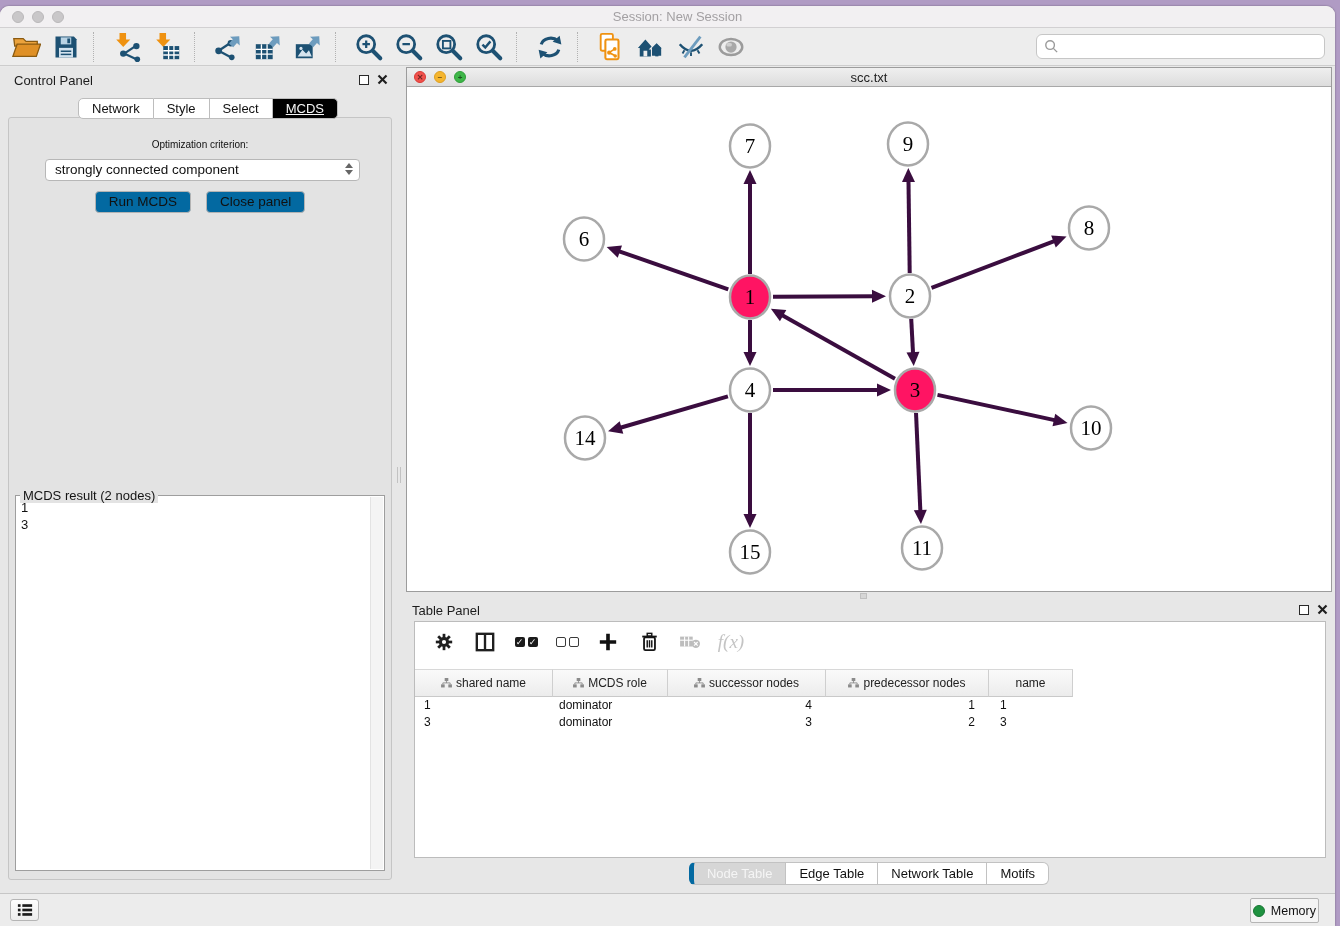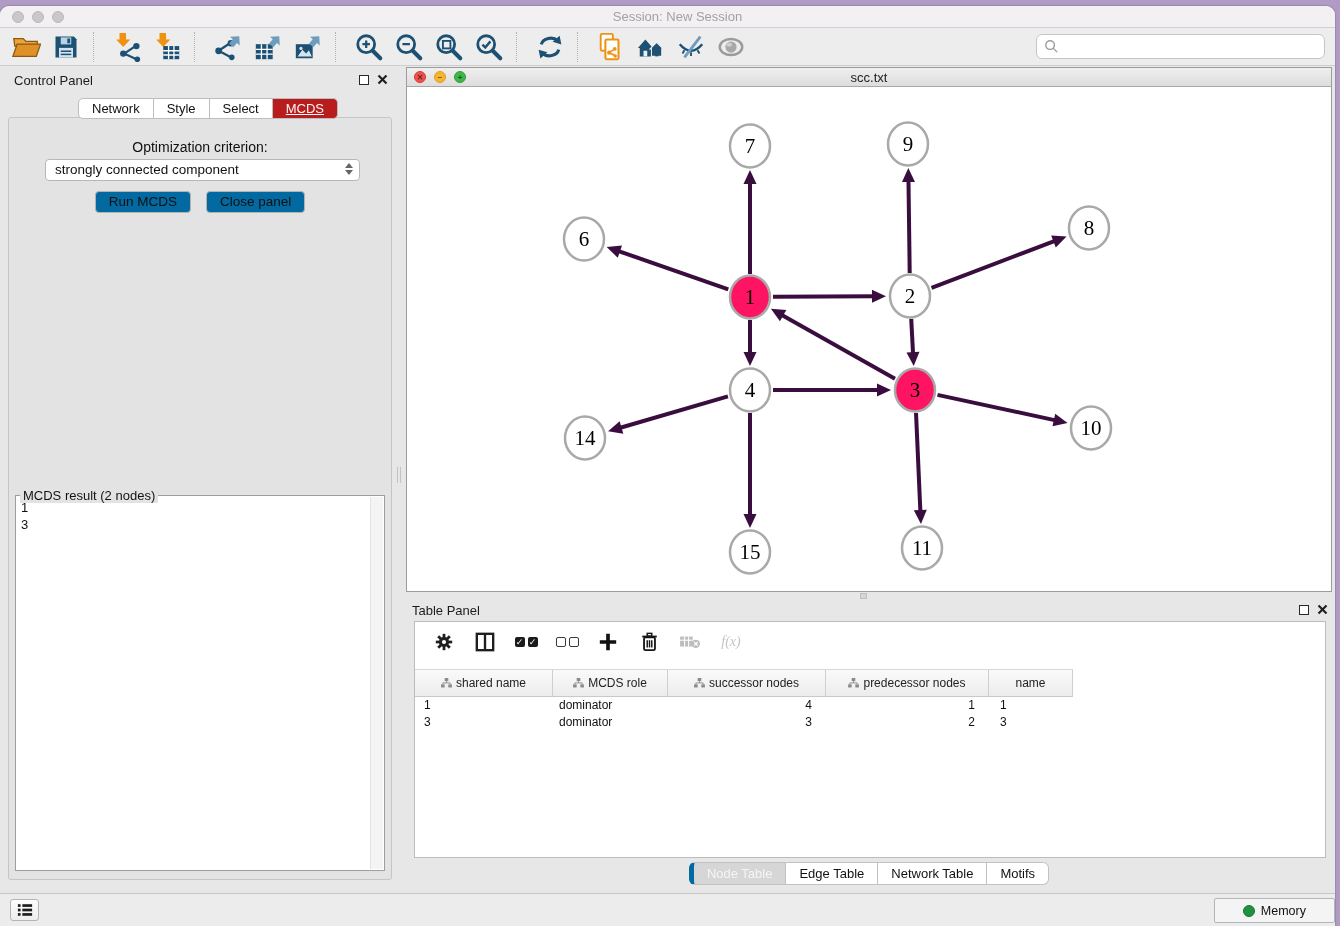--- a/index.html
+++ b/index.html
@@ -31,23 +31,23 @@
   
   .cpanel { position:absolute; left:8px; top:0; width:384px; bottom:13px; }
   .panel-header { position:relative; height:26px; }
   .panel-header .ph-title { position:absolute; left:6px; top:6px; font-size:13px; color:#1c1c1c; }
   .ph-icons { position:absolute; right:4px; top:7px; display:flex; gap:8px; align-items:center; }
   .float-ico { width:10px; height:10px; border:1.5px solid #2a2a2a; background:#fff; }
   .close-ico svg { display:block; }
   .cp-tabs { position:absolute; top:31px; left:70px; display:flex; z-index:3; }
   .cp-tab { height:21px; line-height:19px; padding:0 13px; background:#fff; border:1px solid #bdbdbd; border-left:none; font-size:13px; color:#111; }
   .cp-tab:first-child { border-left:1px solid #bdbdbd; border-radius:5px 0 0 5px; }
-  .cp-tab.sel { background:#b91c1c; color:#f7f7f7; border-radius:0 5px 5px 0;text-decoration:underline; }
+  .cp-tab.sel { background:#000000; color:#f7f7f7; border-radius:0 5px 5px 0;text-decoration:underline; }
   .cp-body { position:absolute; top:50px; left:0; right:0; bottom:0; background:#e3e3e3; border:1px solid #c5c5c5; border-radius:3px; }
-  .opt-label { position:absolute; top:21px; left:0; right:0; text-align:center; font-size:14px; color:#101010; }
+  .opt-label { position:absolute; top:21px; left:0; right:0; text-align:center; font-size:10px; color:#101010; }
   .combo { position:absolute; top:41px; left:36px; right:31px; height:22px; background:#fff; border:1px solid #b7b7b7; border-radius:4px; font-size:13.5px; color:#111; line-height:20px; padding:0 16px 0 9px; }
   .combo .steppers { position:absolute; right:6px; top:3px; display:flex; flex-direction:column; gap:2px; }
   .combo .up { width:0; height:0; border-left:4px solid transparent; border-right:4px solid transparent; border-bottom:5px solid #666; }
   .combo .down { width:0; height:0; border-left:4px solid transparent; border-right:4px solid transparent; border-top:5px solid #666; }
   .cp-buttons { position:absolute; top:73px; left:0; right:0; display:flex; justify-content:center; gap:15px; }
   .btn { height:22px; line-height:20px; padding:0 13px; background:#0369a1; border:1px solid #b3b3b3; border-radius:4px; font-size:13.5px; color:#111; }
   .result-box { position:absolute; left:6px; right:6px; top:377px; bottom:8px; background:#fff; border:1px solid #9e9e9e; }
   .result-legend { position:absolute; top:-8px; left:4px; background:#e3e3e3; padding:0 3px; font-size:13px; color:#141414; }
   .result-scroll { position:absolute; top:1px; right:1px; bottom:1px; width:13px; background:#f4f4f4; border-left:1px solid #e3e3e3; }
   .result-lines { position:absolute; top:3px; left:5px; font-size:13px; color:#111; line-height:17px; }
@@ -75,23 +75,23 @@
   .td { padding-top:1px; }
   .td.num-r { text-align:right; }
   .tp-tabs { position:absolute; bottom:3px; left:0; right:0; display:flex; justify-content:center; }
   .tp-tab { height:23px; line-height:21px; padding:0 13px; background:#fff; border:1px solid #c2c2c2; border-left:none; font-size:13px; color:#111; }
   .tp-tab:first-child { border-left:5px solid #0369a1; border-radius:6px 0 0 6px; }
   .tp-tab:last-child { border-radius:0 6px 6px 0; }
   .tp-tab.sel { background:#d6d6d6; color:#f5f5f5; }
   
   .statusbar { position:absolute; left:0; right:0; bottom:0; height:33px; background:#ececec; border-top:1px solid #c6c6c6; }
   .list-btn { position:absolute; left:10px; top:5px; width:29px; height:22px; background:linear-gradient(#fdfdfd,#ededed); border:1px solid #b5b5b5; border-radius:3px; display:flex; align-items:center; justify-content:center; }
-  .mem-btn { position:absolute; right:0; top:4px; height:25px; background:#f4f4f4; border:1px solid #b5b5b5; border-radius:2px; display:flex; align-items:center; gap:6px; padding:0 28px; font-size:12.5px; color:#111; }
+  .mem-btn { position:absolute; right:16px; top:4px; height:25px; background:#f4f4f4; border:1px solid #b5b5b5; border-radius:2px; display:flex; align-items:center; gap:6px; padding:0 2px; font-size:12.5px; color:#111; }
   .mem-dot { width:12px; height:12px; border-radius:50%; background:#1f9240; border:1px solid #177633; }
-  .fx-ico { font-family:"Liberation Serif", serif; font-style:italic; font-size:14px; color:#c4c4c4; }
+  .fx-ico { font-family:"Liberation Serif", serif; font-style:italic; font-size:19px; color:#c4c4c4; }
   .chk { width:10px; height:10px; border-radius:2px; }
   .chk.on { background:#1b1b1b; color:#fff; font-size:9px; line-height:10px; text-align:center; }
   .chk.off { border:1.6px solid #3a3a3a; background:#fff; }
 </style>
 </head>
 <body>
 
 <div class="app">
 
   <div class="titlebar">

